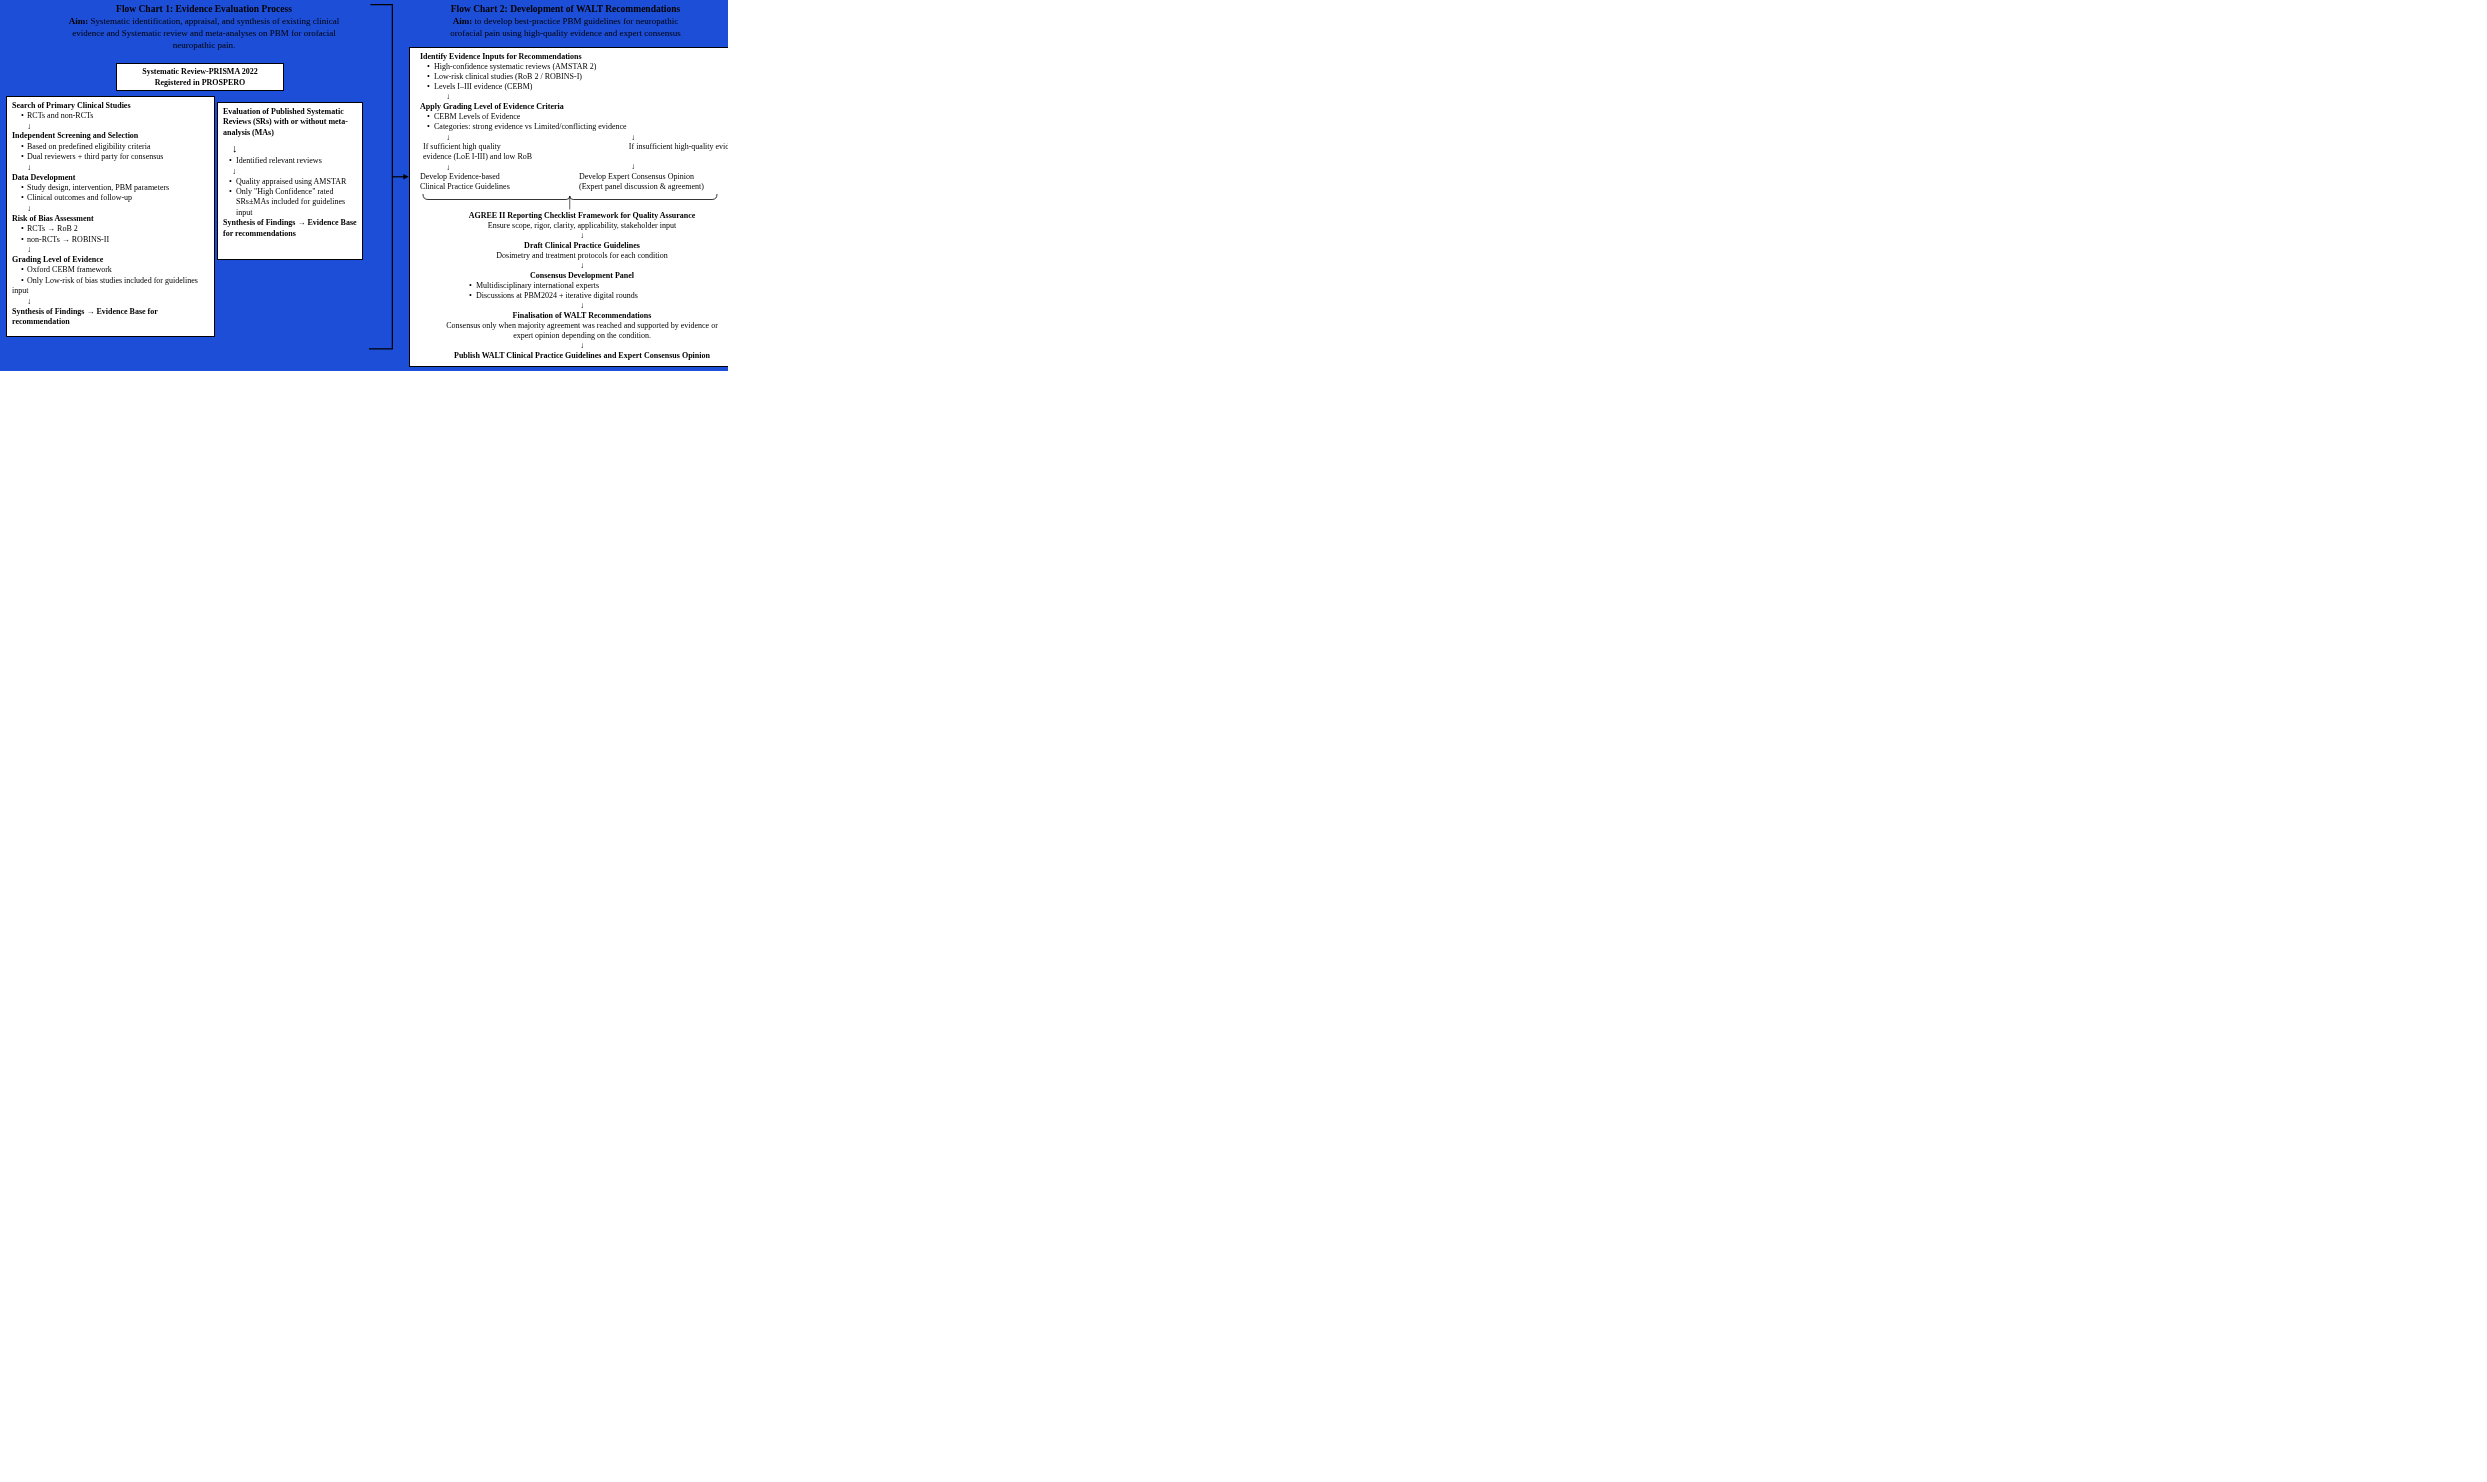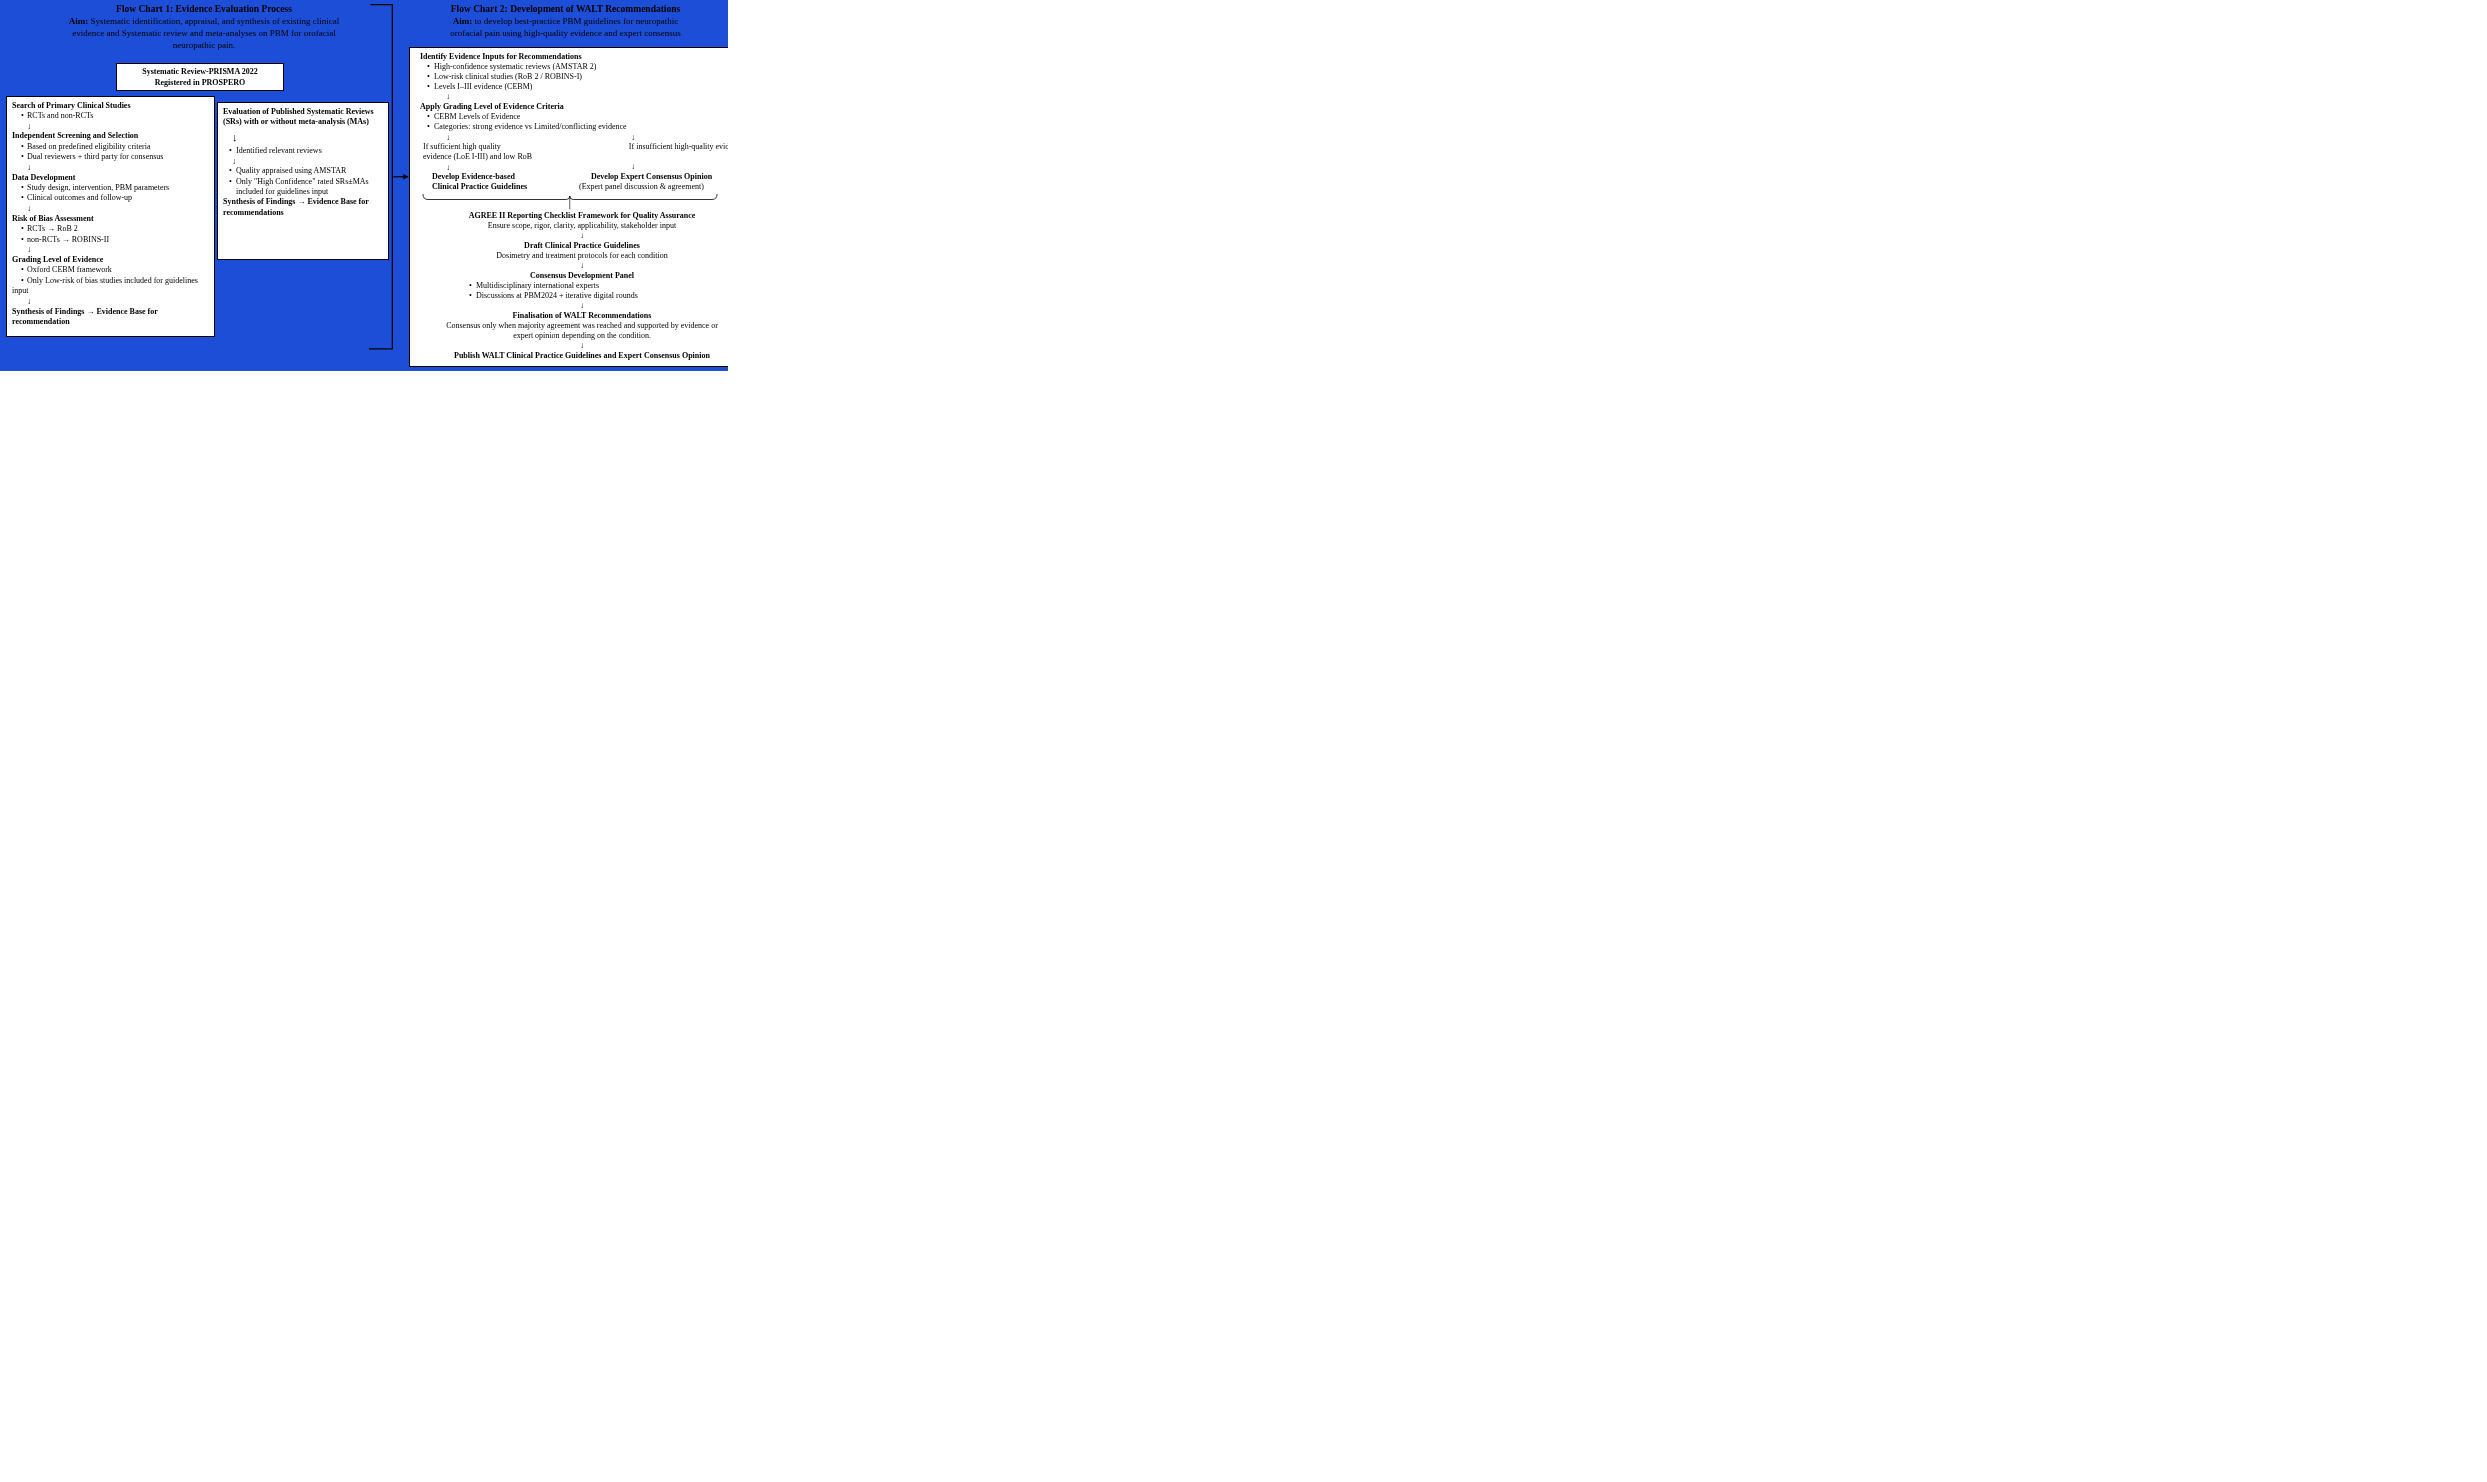--- a/index.html
+++ b/index.html
@@ -10,21 +10,21 @@
   }
   .overlay{position:absolute;left:0;top:0;pointer-events:none;}
   .titleblock{position:absolute;text-align:center;line-height:12px;font-size:9px;}
   .titleblock .t1{font-weight:bold;font-size:9.5px;}
   .c1title{left:4px;top:3px;width:400px;}
   .c2title{left:404px;top:3px;width:323px;}
   .box{position:absolute;border:1px solid #000;background:#fff;box-sizing:border-box;}
   .prisma{left:116px;top:63px;width:168px;border-width:1.5px;text-align:center;
           font-weight:bold;font-size:8px;line-height:11px;padding:2px 1px;}
   .leftbox{left:6px;top:96px;width:209px;height:241px;padding:3.5px 5px;font-size:8px;line-height:10.4px;}
-  .midbox{left:217px;top:102px;width:172px;height:158px;padding:4px 5px;font-size:8px;line-height:10.4px;}
+  .midbox{left:217px;top:102px;width:146px;height:158px;padding:4px 5px;font-size:8px;line-height:10.4px;}
   .rightbox{left:409px;top:47px;width:343px;height:320px;padding:3.5px 7px 3.5px 10px;font-size:8px;line-height:10px;}
   .h{font-weight:bold;}
   
   .bf::before{content:"•";display:inline-block;width:6px;margin-left:9px;}
   
   .bh{padding-left:14px;position:relative;}
   .bh::before{content:"•";position:absolute;left:7px;}
   .dar{margin:0.5px 0 0.5px 15px;font-size:8.5px;line-height:9px;}
   .midbox .dar{margin-left:9px;}
   .midbox .dar.big{font-size:11px;line-height:12px;margin:3.5px 0 2.5px 9px;}
@@ -32,21 +32,21 @@
   .midbox .bh::before{left:6px;}
   .rightbox .dar{margin-left:26px;font-size:8px;}
   .dar.c{text-align:center;margin-left:0;}
   .branch{display:flex;margin-top:0.5px;}
   .bl{width:159px;}
   .br{flex:1;}
   .br .dar{margin-left:52px;}
   .bl .dar{margin-left:26px;}
   .bl .cond{margin-left:3px;}
   .br .cond{margin-bottom:10px;text-align:right;}
-  .outcome{font-weight:bold;margin-left:12px;}
+  .outcome{font-weight:normal;}
   .note{font-weight:normal;}
   .nw{white-space:nowrap;}
   .csec{text-align:center;}
   .sub2{max-width:289px;margin:0 auto;}
   .pb{margin-left:42px;}
   .brace{display:block;margin:1px 0 0.5px 0;}
 </style>
 </head>
 <body>
 

